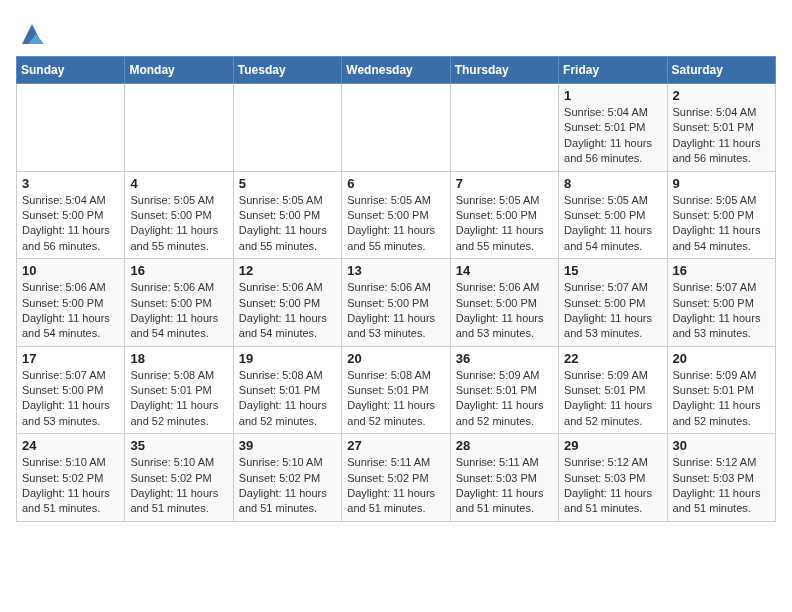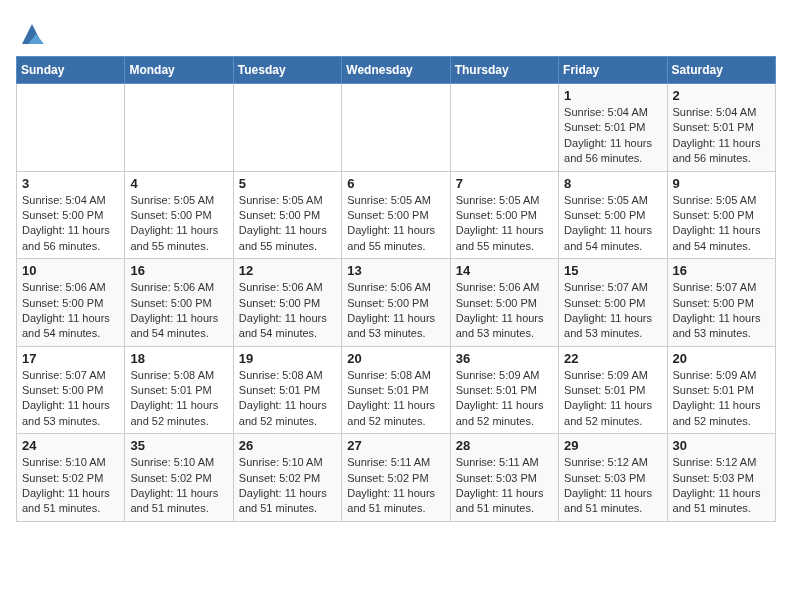--- a/index.html
+++ b/index.html
@@ -286,21 +286,21 @@
 Sunset: 5:02 PM
 Daylight: 11 hours and 51 minutes.</div>
         </td>
         <td>
           <span class="day-number">35</span>
           <div class="day-info" style="white-space: pre-line;">Sunrise: 5:10 AM
 Sunset: 5:02 PM
 Daylight: 11 hours and 51 minutes.</div>
         </td>
         <td>
-          <span class="day-number">26</span>
+          <span class="day-number">39</span>
           <div class="day-info" style="white-space: pre-line;">Sunrise: 5:10 AM
 Sunset: 5:02 PM
 Daylight: 11 hours and 51 minutes.</div>
         </td>
         <td>
           <span class="day-number">27</span>
           <div class="day-info" style="white-space: pre-line;">Sunrise: 5:11 AM
 Sunset: 5:02 PM
 Daylight: 11 hours and 51 minutes.</div>
         </td>

